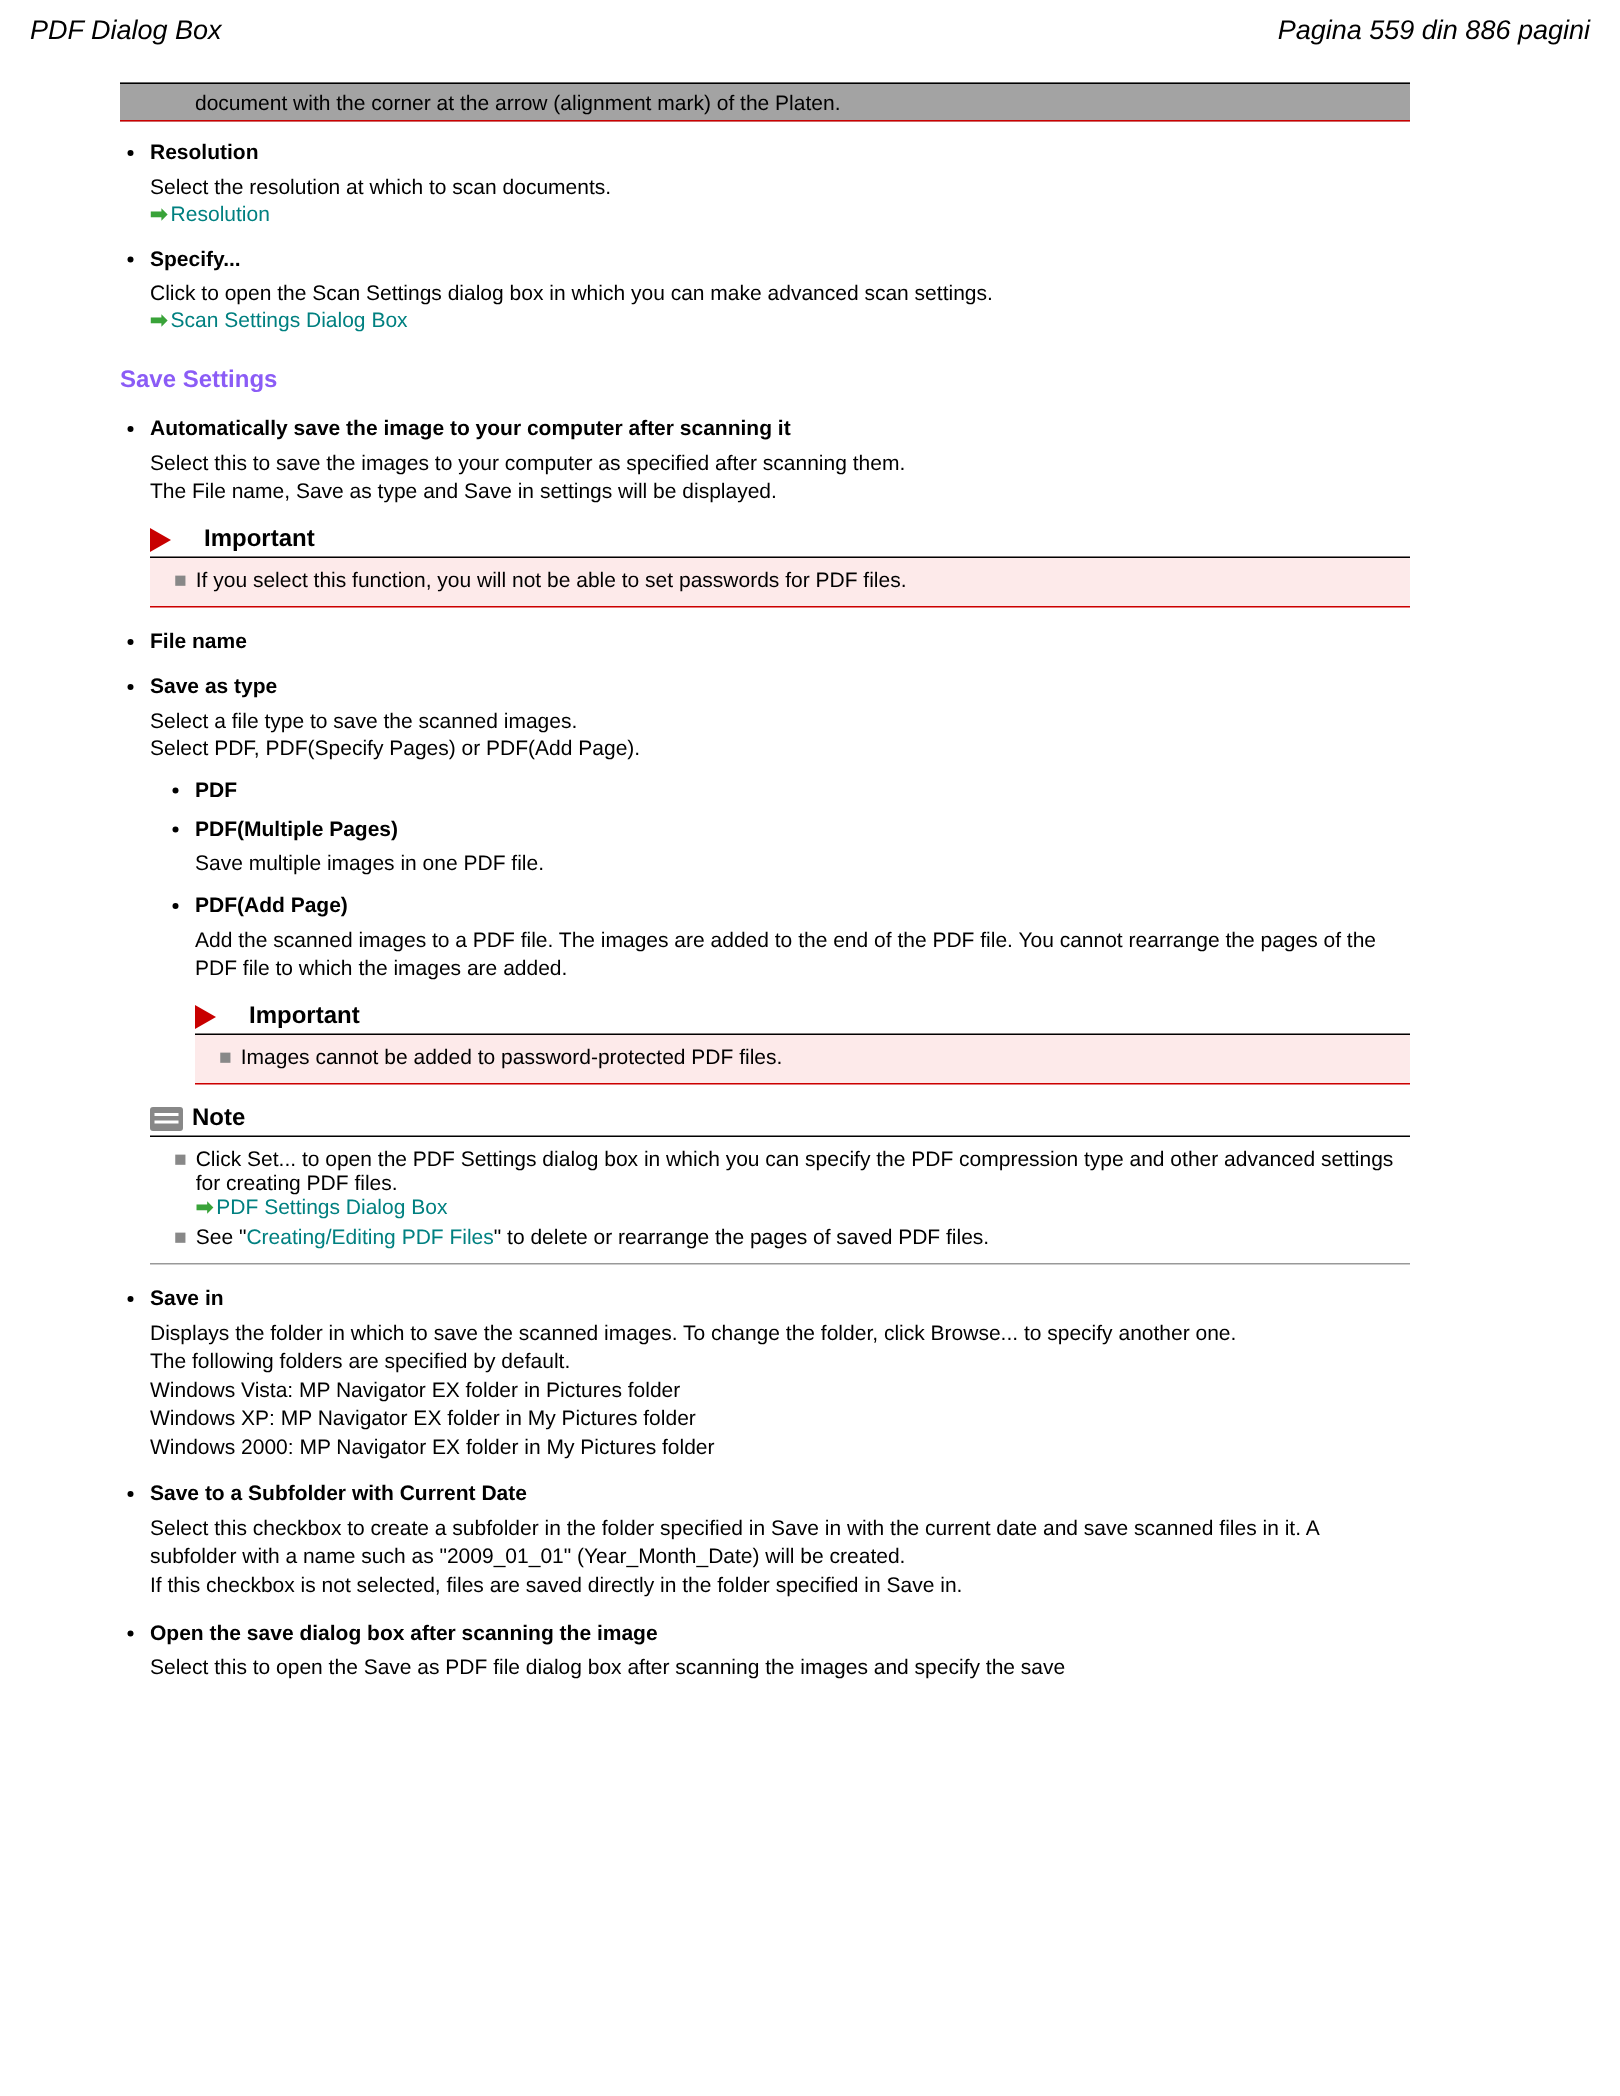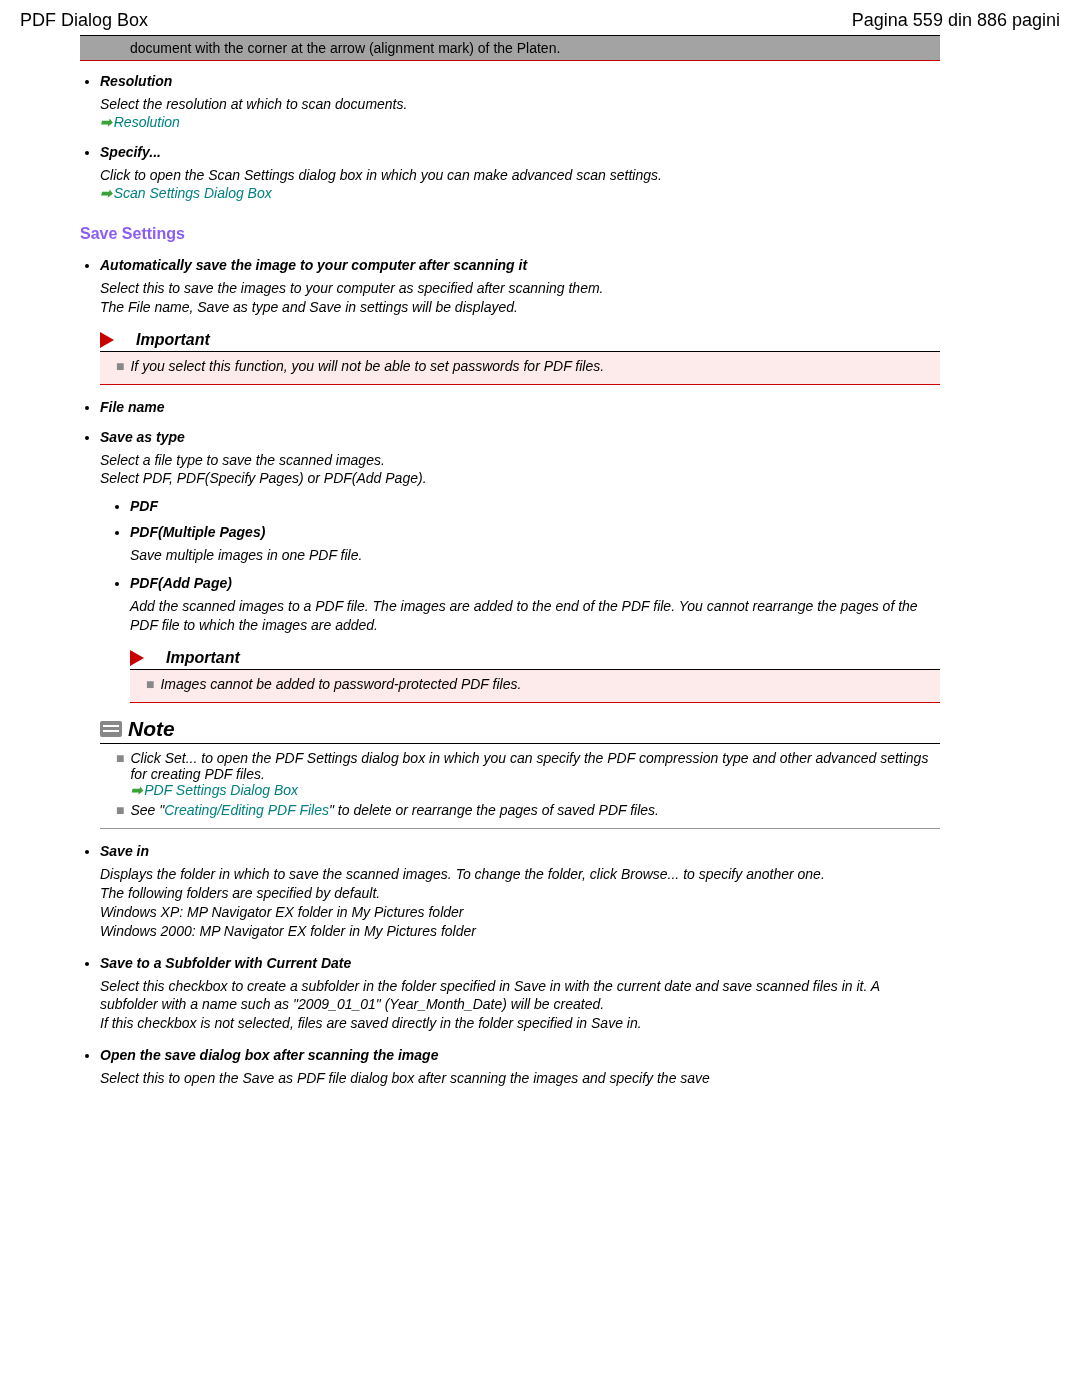--- a/index.html
+++ b/index.html
@@ -7,41 +7,41 @@
     font-size: 14px;
     color: #000;
     margin: 0;
     padding: 10px 20px;
     background: #fff;
   }
   .header {
     display: flex;
     justify-content: space-between;
     font-size: 18px;
-    margin-bottom: 4px;
+    margin-bottom: 24px;
+    font-style: italic;
   }
   .content {
     margin-left: 60px;
     max-width: 860px;
   }
   .topnote {
     background: #a3a3a3;
     border-top: 1px solid #000;
     border-bottom: 1px solid #c00;
     padding: 4px 8px 4px 50px;
     margin-bottom: 12px;
   }
   ul.main-list {
     list-style-type: disc;
     padding-left: 20px;
     margin: 0 0 18px 0;
   }
   ul.main-list > li {
     margin-bottom: 14px;
-    font-style: italic;
   }
   ul.main-list > li > .btitle {
     font-weight: bold;
     display: block;
     margin-bottom: 6px;
   }
   ul.sub-list {
     list-style-type: disc;
     padding-left: 30px;
     margin-top: 10px;
@@ -92,21 +92,21 @@
     border-top: 1px solid #000;
     border-bottom: 1px solid #c00;
     padding: 6px 8px 6px 16px;
   }
   .note-box {
     margin-top: 14px;
   }
   .note-header {
     display: flex;
     align-items: center;
-    font-size: 21px;
+    font-size: 16px;
     font-weight: bold;
     padding-bottom: 2px;
   }
   .note-icon {
     width: 22px;
     height: 16px;
     background: #888;
     border-radius: 2px;
     margin-right: 6px;
     position: relative;
@@ -249,20 +249,21 @@
             </span>
           </div>
         </div>
       </div>
     </li>
 
     <li>
       <span class="btitle">Save in</span>
       <div class="desc">Displays the folder in which to save the scanned images. To change the folder, click Browse... to specify another one.</div>
       <div class="desc">The following folders are specified by default.</div>
+      <div class="desc">Windows Vista: MP Navigator EX folder in Pictures folder</div>
       <div class="desc">Windows XP: MP Navigator EX folder in My Pictures folder</div>
       <div class="desc">Windows 2000: MP Navigator EX folder in My Pictures folder</div>
     </li>
 
     <li>
       <span class="btitle">Save to a Subfolder with Current Date</span>
       <div class="desc">Select this checkbox to create a subfolder in the folder specified in Save in with the current date and save scanned files in it. A subfolder with a name such as "2009_01_01" (Year_Month_Date) will be created.</div>
       <div class="desc">If this checkbox is not selected, files are saved directly in the folder specified in Save in.</div>
     </li>
 

